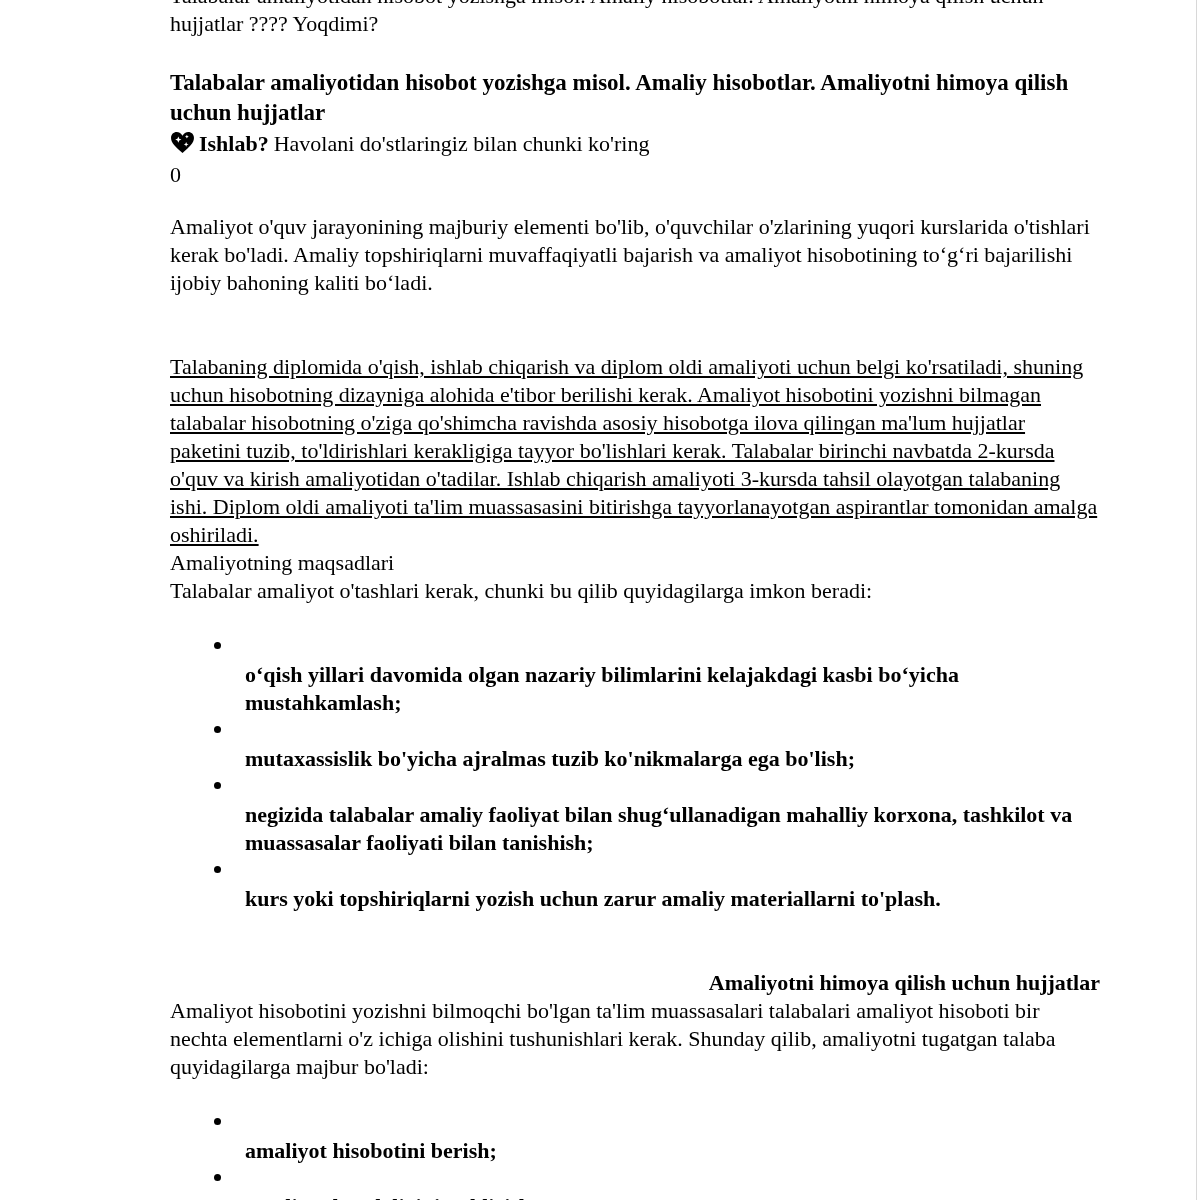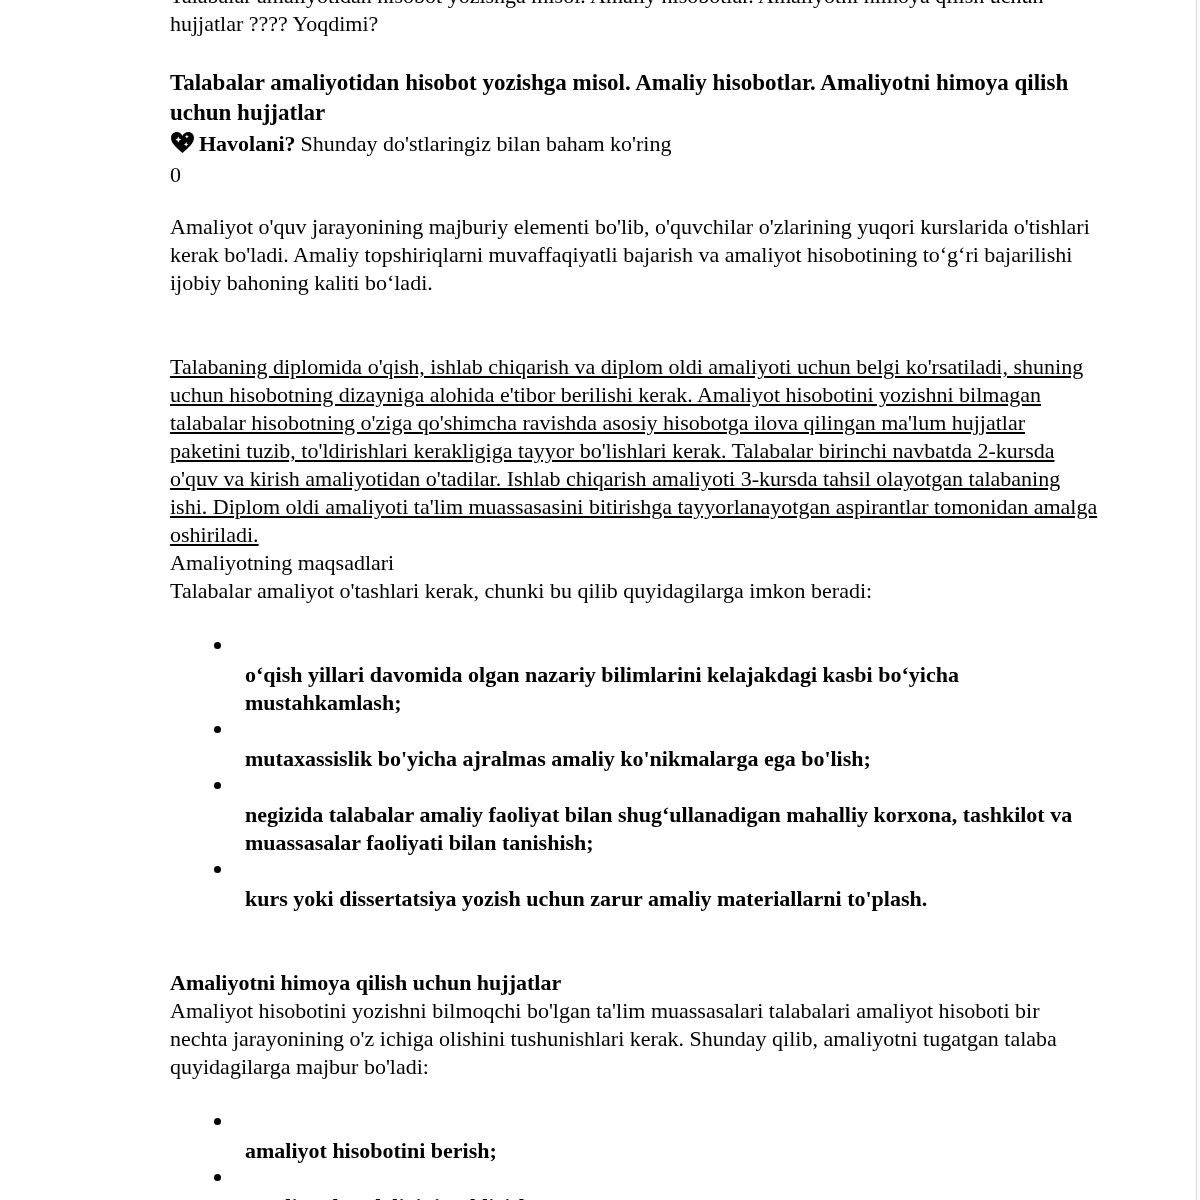--- a/index.html
+++ b/index.html
@@ -53,76 +53,76 @@
   .bullet-list { margin: 28px 0 0 0; padding: 0; list-style: none; font-weight: bold; }
   .bullet-item { position: relative; padding-left: 75px; }
   .bullet-dot {
     position: absolute;
     left: 44px; top: 9px;
     width: 7px; height: 7px;
     border-radius: 50%;
     background: #000000;
   }
   .bullet-text { padding-top: 28px; }
-  .docs-heading { margin-top: 56px; font-weight: bold; }
+  .docs-heading { margin-top: 56px; font-weight: bold; text-align: right; }
   .docs-intro { }
 </style>
 </head>
 <body>
 
 <div class="page">
   <div class="edge-line"></div>
 
   <div class="column">
 
     <p class="intro-clipped">Talabalar amaliyotidan hisobot yozishga misol. Amaliy hisobotlar. Amaliyotni himoya qilish uchun hujjatlar ???? Yoqdimi?</p>
 
     <p class="article-title">Talabalar amaliyotidan hisobot yozishga misol. Amaliy hisobotlar. Amaliyotni himoya qilish uchun hujjatlar</p>
 
     <p class="like-line">
       <span class="heart"><svg width="25" height="23" viewBox="0 0 24 22" aria-hidden="true">
         <path d="M12 21 C5.2 15.2 1 11.2 1 6.6 C1 3.2 3.5 1 6.4 1 C8.7 1 10.9 2.5 12 4.6 C13.1 2.5 15.3 1 17.6 1 C20.5 1 23 3.2 23 6.6 C23 11.2 18.8 15.2 12 21 Z" fill="#000000"></path>
         <path d="M8 5.2 L8.9 7.3 L11 8.2 L8.9 9.1 L8 11.2 L7.1 9.1 L5 8.2 L7.1 7.3 Z" fill="#ffffff"></path>
         <path d="M15.5 10.5 L16.2 12.1 L17.8 12.8 L16.2 13.5 L15.5 15.1 L14.8 13.5 L13.2 12.8 L14.8 12.1 Z" fill="#ffffff"></path>
         <path d="M16.2 3.6 L16.8 4.8 L18 5.4 L16.8 6 L16.2 7.2 L15.6 6 L14.4 5.4 L15.6 4.8 Z" fill="#ffffff"></path>
-      </svg></span><b>Havolani?</b><span class="share-text">Shunday do'stlaringiz bilan baham ko'ring</span>
+      </svg></span><b>Ishlab?</b><span class="share-text">Havolani do'stlaringiz bilan chunki ko'ring</span>
     </p>
 
     <p class="like-count">0</p>
 
     <p class="para-1">Amaliyot o'quv jarayonining majburiy elementi bo'lib, o'quvchilar o'zlarining yuqori kurslarida o'tishlari kerak bo'ladi. Amaliy topshiriqlarni muvaffaqiyatli bajarish va amaliyot hisobotining toʻgʻri bajarilishi ijobiy bahoning kaliti boʻladi.</p>
 
     <p class="para-2">Talabaning diplomida o'qish, ishlab chiqarish va diplom oldi amaliyoti uchun belgi ko'rsatiladi, shuning uchun hisobotning dizayniga alohida e'tibor berilishi kerak. Amaliyot hisobotini yozishni bilmagan talabalar hisobotning o'ziga qo'shimcha ravishda asosiy hisobotga ilova qilingan ma'lum hujjatlar paketini tuzib, to'ldirishlari kerakligiga tayyor bo'lishlari kerak. Talabalar birinchi navbatda 2-kursda o'quv va kirish amaliyotidan o'tadilar. Ishlab chiqarish amaliyoti 3-kursda tahsil olayotgan talabaning ishi. Diplom oldi amaliyoti ta'lim muassasasini bitirishga tayyorlanayotgan aspirantlar tomonidan amalga oshiriladi.</p>
 
     <p class="section-heading">Amaliyotning maqsadlari</p>
 
     <p class="goals-intro">Talabalar amaliyot o'tashlari kerak, chunki bu qilib quyidagilarga imkon beradi:</p>
 
     <ul class="bullet-list">
       <li class="bullet-item">
         <span class="bullet-dot"></span>
         <div class="bullet-text">oʻqish yillari davomida olgan nazariy bilimlarini kelajakdagi kasbi boʻyicha mustahkamlash;</div>
       </li>
       <li class="bullet-item">
         <span class="bullet-dot"></span>
-        <div class="bullet-text">mutaxassislik bo'yicha ajralmas amaliy ko'nikmalarga ega bo'lish;</div>
+        <div class="bullet-text">mutaxassislik bo'yicha ajralmas tuzib ko'nikmalarga ega bo'lish;</div>
       </li>
       <li class="bullet-item">
         <span class="bullet-dot"></span>
         <div class="bullet-text">negizida talabalar amaliy faoliyat bilan shugʻullanadigan mahalliy korxona, tashkilot va muassasalar faoliyati bilan tanishish;</div>
       </li>
       <li class="bullet-item">
         <span class="bullet-dot"></span>
-        <div class="bullet-text">kurs yoki dissertatsiya yozish uchun zarur amaliy materiallarni to'plash.</div>
+        <div class="bullet-text">kurs yoki topshiriqlarni yozish uchun zarur amaliy materiallarni to'plash.</div>
       </li>
     </ul>
 
     <p class="docs-heading">Amaliyotni himoya qilish uchun hujjatlar</p>
 
-    <p class="docs-intro">Amaliyot hisobotini yozishni bilmoqchi bo'lgan ta'lim muassasalari talabalari amaliyot hisoboti bir nechta jarayonining o'z ichiga olishini tushunishlari kerak. Shunday qilib, amaliyotni tugatgan talaba quyidagilarga majbur bo'ladi:</p>
+    <p class="docs-intro">Amaliyot hisobotini yozishni bilmoqchi bo'lgan ta'lim muassasalari talabalari amaliyot hisoboti bir nechta elementlarni o'z ichiga olishini tushunishlari kerak. Shunday qilib, amaliyotni tugatgan talaba quyidagilarga majbur bo'ladi:</p>
 
     <ul class="bullet-list">
       <li class="bullet-item">
         <span class="bullet-dot"></span>
         <div class="bullet-text">amaliyot hisobotini berish;</div>
       </li>
       <li class="bullet-item">
         <span class="bullet-dot"></span>
         <div class="bullet-text">amaliyot kundaligini to'ldirish;</div>
       </li>

